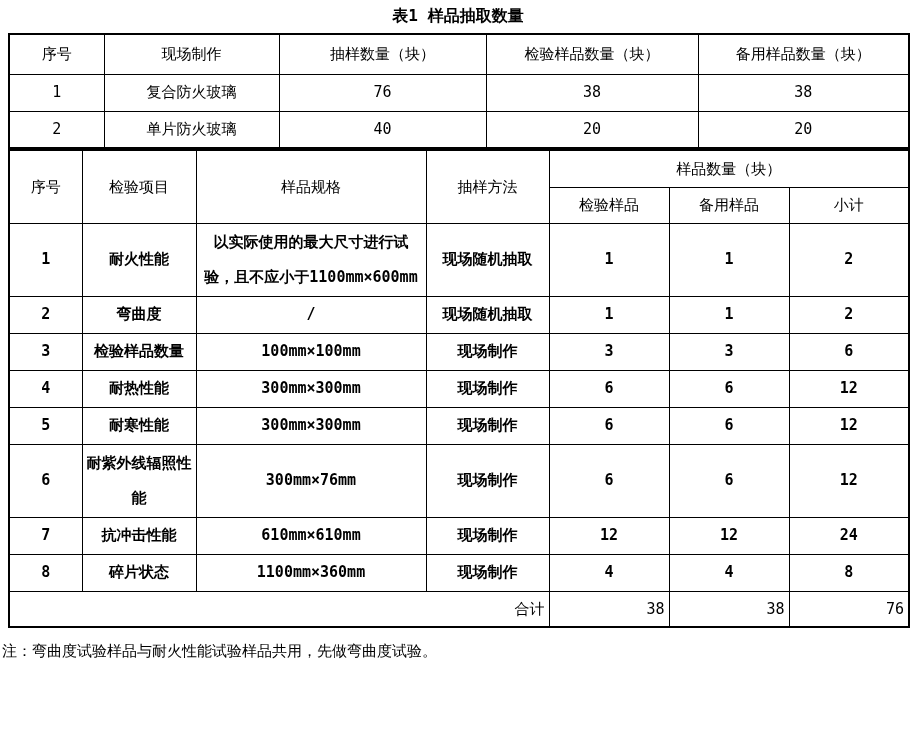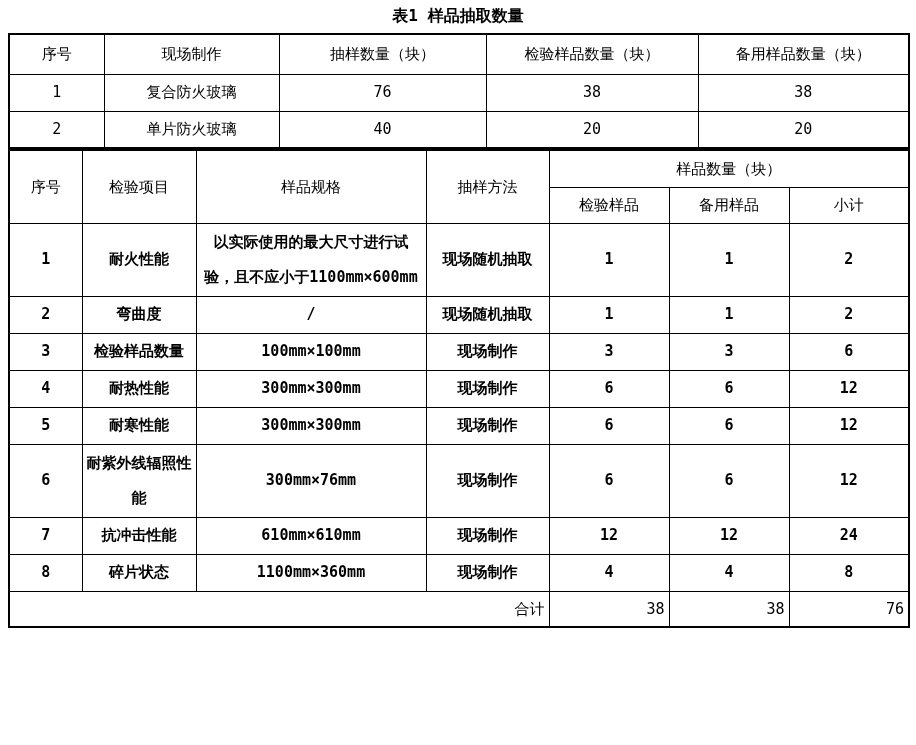--- a/index.html
+++ b/index.html
@@ -198,14 +198,15 @@
     </tr>
     <tr class="total">
       <td colspan="4">合计</td>
       <td>38</td>
       <td>38</td>
       <td>76</td>
     </tr>
   </tbody>
     </table>
 
+  <div class="note note-2">注：弯曲度试验样品与耐火性能试验样品共用，先做弯曲度试验。</div>
 
 </div>
 
 </body></html>

